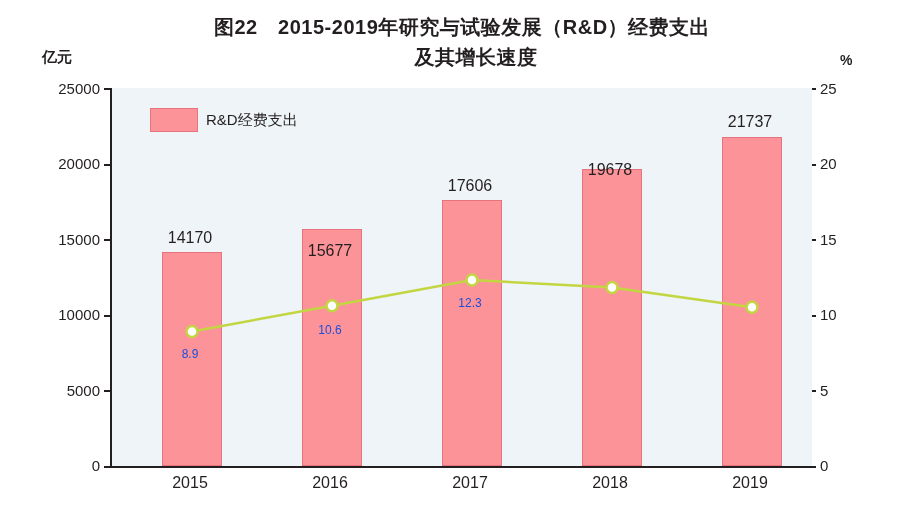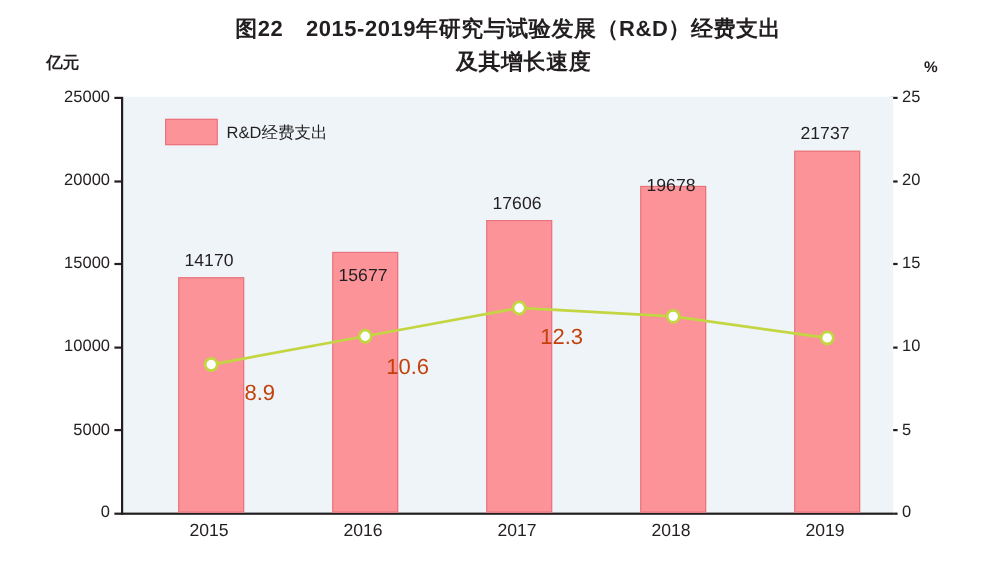--- a/index.html
+++ b/index.html
@@ -73,22 +73,22 @@
   .bar-label{
     position:absolute;
     font-size:16px;text-align:center;width:120px;
     color:#231f20;
   }
 
   
   svg.line-layer{position:absolute;left:0;top:0;width:700px;height:378px;overflow:visible;}
   .pt-label{
     position:absolute;
-    font-size:20px;text-align:right;width:120px;
-    color:#c2410c;
+    font-size:12px;text-align:center;width:120px;
+    color:#1d4ed8;
   }
 
   
   .legend{
     position:absolute;left:150px;top:108px;
     display:flex;align-items:center;gap:10px;
     font-size:15px;
   }
   .legend .swatch{
     width:46px;height:22px;background:#fb9399;border:1px solid #e8737c;

